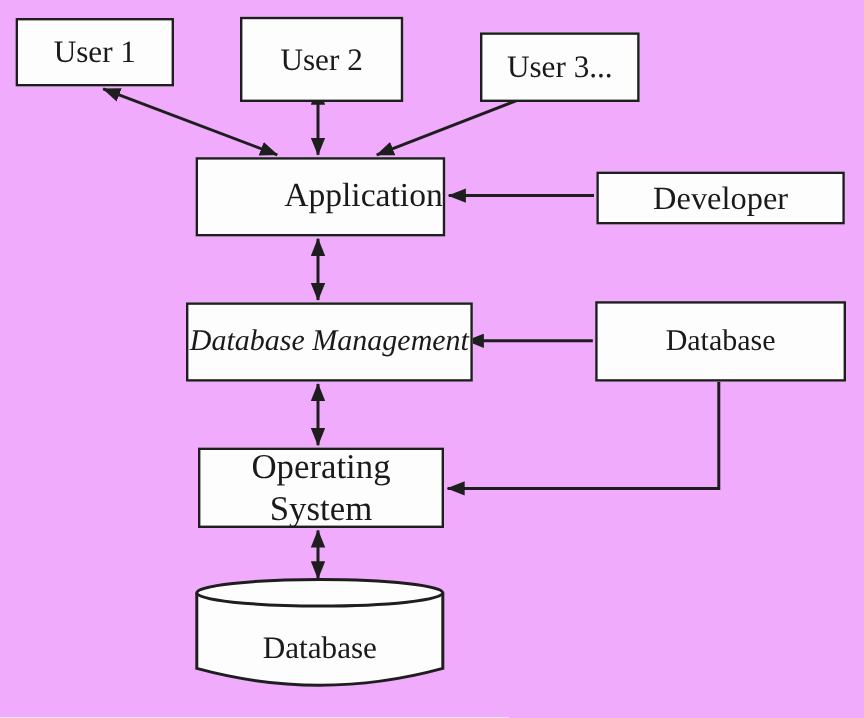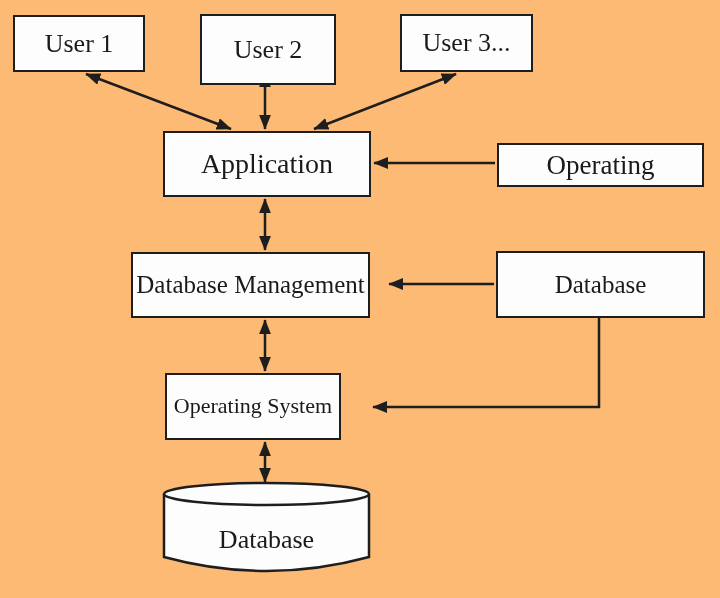--- a/index.html
+++ b/index.html
@@ -4,21 +4,21 @@
 <style>
   html, body {
     margin: 0;
     padding: 0;
     background: #ffffff;
   }
   #canvas {
     position: relative;
     width: 720px;
     height: 598px;
-    background: #fdba74;
+    background: #f0abfc;
     font-family: "Liberation Serif", "DejaVu Serif", serif;
     color: #1a1a1a;
     overflow: hidden;
   }
   #arrow-layer {
     position: absolute;
     left: 0; top: 0;
     width: 720px; height: 598px;
   }
   .node {
@@ -28,26 +28,26 @@
     border: 2.5px solid #1e1e1e;
     display: flex;
     flex-direction: column;
     align-items: center;
     justify-content: center;
     text-align: center;
     line-height: 1.2;
   }
   .node-user1        { left: 13px;  top: 15px;  width: 132px; height: 57px; font-size: 26px; }
   .node-user2        { left: 200px; top: 14px;  width: 136px; height: 71px; font-size: 26px; }
-  .node-user3        { left: 400px; top: 14px;  width: 133px; height: 58px; font-size: 26px; }
-  .node-application  { left: 163px; top: 131px; width: 208px; height: 66px; font-size: 28px; }
+  .node-user3        { left: 400px; top: 27px;  width: 133px; height: 58px; font-size: 26px; }
+  .node-application  { left: 163px; top: 131px; width: 208px; height: 66px; font-size: 28px; align-items: flex-end; }
   .node-developer    { left: 497px; top: 143px; width: 207px; height: 44px; font-size: 27px; }
-  .node-dbms         { left: 131px; top: 252px; width: 239px; height: 66px; font-size: 25px; line-height: 30px; }
+  .node-dbms         { left: 155px; top: 252px; width: 239px; height: 66px; font-size: 25px; line-height: 30px; font-style: italic; }
   .node-dba          { left: 496px; top: 251px; width: 209px; height: 67px; font-size: 25px; line-height: 30px; }
-  .node-os           { left: 165px; top: 373px; width: 176px; height: 67px; font-size: 22px; }
+  .node-os           { left: 165px; top: 373px; width: 205px; height: 67px; font-size: 29px; }
   .label-database {
     position: absolute;
     left: 163px; top: 524px;
     width: 207px; height: 32px;
     display: flex;
     align-items: center;
     justify-content: center;
     font-size: 26px;
   }
 </style>
@@ -91,21 +91,21 @@
 
   <div class="node node-user3">
     <span>User 3...</span>
   </div>
 
   <div class="node node-application">
     <span>Application</span>
   </div>
 
   <div class="node node-developer">
-    <span>Operating</span>
+    <span>Developer</span>
   </div>
 
   <div class="node node-dbms">
     <span>Database Management</span>
   </div>
 
   <div class="node node-dba">
     <span>Database</span>
   </div>
 

